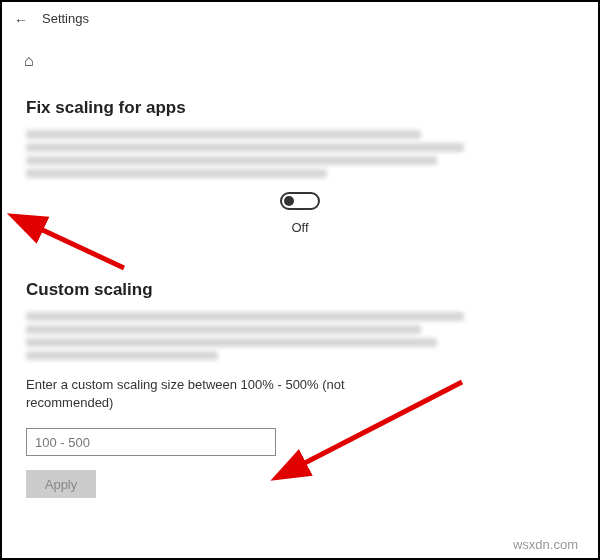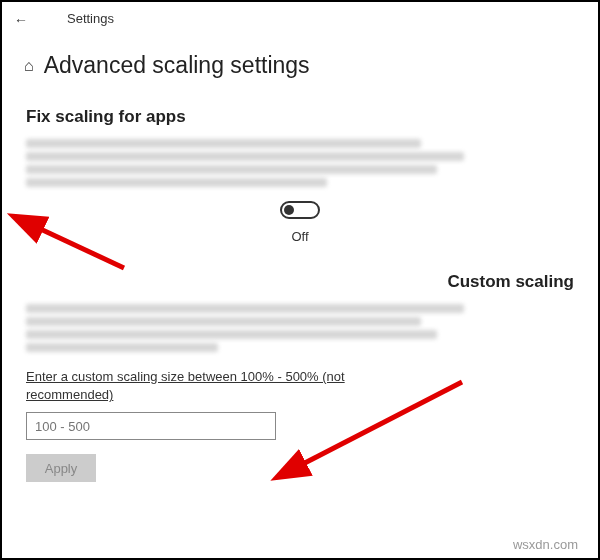--- a/index.html
+++ b/index.html
@@ -24,21 +24,20 @@
     }
     .back-arrow {
       font-size: 14px;
       cursor: pointer;
       color: #333;
     }
     .header-title {
       font-size: 13px;
       font-weight: 400;
       color: #333;
-      margin-left: 25px;
     }
     .page-title-row {
       display: flex;
       align-items: center;
       gap: 10px;
       padding: 18px 22px 8px 22px;
     }
     .home-icon {
       font-size: 16px;
       color: #333;
@@ -53,22 +52,21 @@
       padding: 10px 24px;
     }
     .section-heading {
       font-size: 17px;
       font-weight: 700;
       color: #222;
       margin-top: 10px;
       margin-bottom: 12px;
     }
     .section-heading.second {
-      margin-top: 28px;
-      text-align: right;
+      margin-top: 45px;
     }
     .blurred-text {
       margin-bottom: 14px;
       line-height: 1.5;
     }
     .blur-line {
       height: 9px;
       background: #bbb;
       border-radius: 2px;
       margin-bottom: 4px;
@@ -109,24 +107,23 @@
       left: 2px;
     }
     .toggle-state {
       font-size: 13px;
       color: #333;
     }
     .custom-label {
       font-size: 13px;
       color: #333;
       margin-top: 16px;
-      margin-bottom: 8px;
+      margin-bottom: 16px;
       max-width: 360px;
       line-height: 1.4;
-      text-decoration: underline;
     }
     .custom-input {
       width: 250px;
       height: 28px;
       border: 1px solid #888;
       padding: 5px 8px;
       font-size: 13px;
       color: #999;
       outline: none;
     }
@@ -159,21 +156,20 @@
 </head>
 <body>
 
 <div class="header">
   <span class="back-arrow">←</span>
   <span class="header-title">Settings</span>
 </div>
 
 <div class="page-title-row">
   <span class="home-icon">⌂</span>
-  <h1 class="page-title">Advanced scaling settings</h1>
 </div>
 
 <div class="content">
 
   <h2 class="section-heading">Fix scaling for apps</h2>
 
   <div class="blurred-text">
     <div class="blur-line bl1"></div>
     <div class="blur-line bl2"></div>
     <div class="blur-line bl3"></div>

